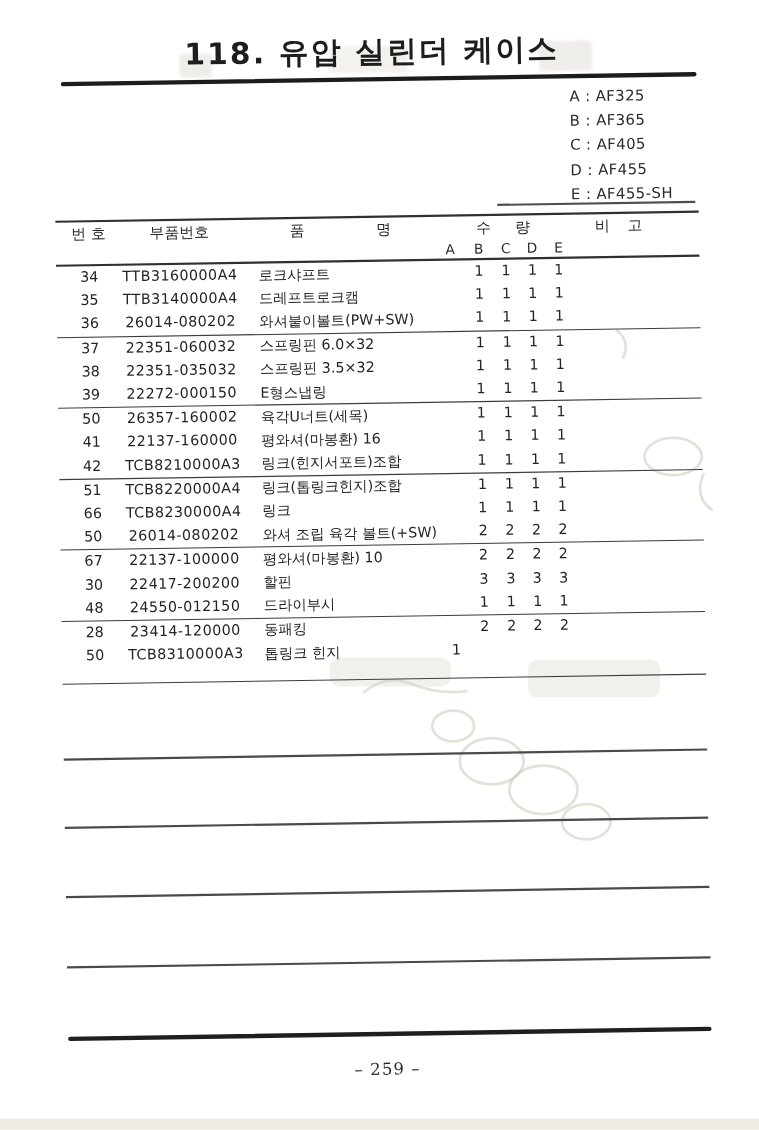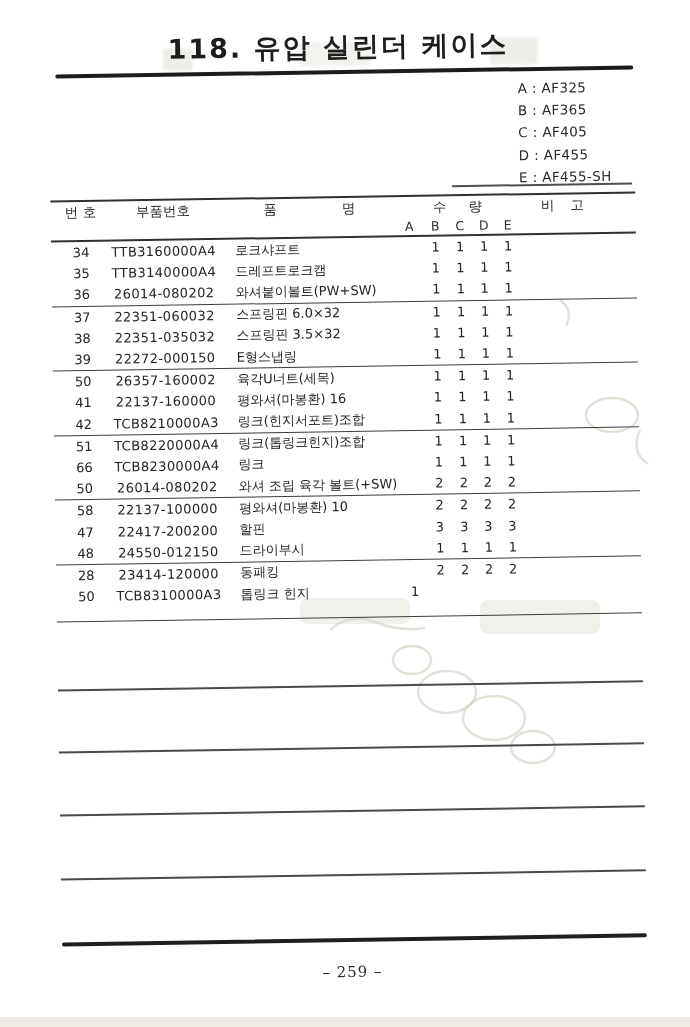--- a/index.html
+++ b/index.html
@@ -258,32 +258,32 @@
     <span class="c-qty"></span>
     <span class="c-qty">2</span>
     <span class="c-qty">2</span>
     <span class="c-qty">2</span>
     <span class="c-qty">2</span>
     <span class="c-rem"></span>
   </div>
           </div>
           <div class="tgroup">
             <div class="grid trow">
-    <span class="c-no">58</span>
+    <span class="c-no">67</span>
     <span class="c-part">22137-100000</span>
     <span class="c-name">평와셔(마봉환) 10</span>
     <span class="c-qty"></span>
     <span class="c-qty">2</span>
     <span class="c-qty">2</span>
     <span class="c-qty">2</span>
     <span class="c-qty">2</span>
     <span class="c-rem"></span>
   </div>
             <div class="grid trow">
-    <span class="c-no">47</span>
+    <span class="c-no">30</span>
     <span class="c-part">22417-200200</span>
     <span class="c-name">할핀</span>
     <span class="c-qty"></span>
     <span class="c-qty">3</span>
     <span class="c-qty">3</span>
     <span class="c-qty">3</span>
     <span class="c-qty">3</span>
     <span class="c-rem"></span>
   </div>
             <div class="grid trow">

